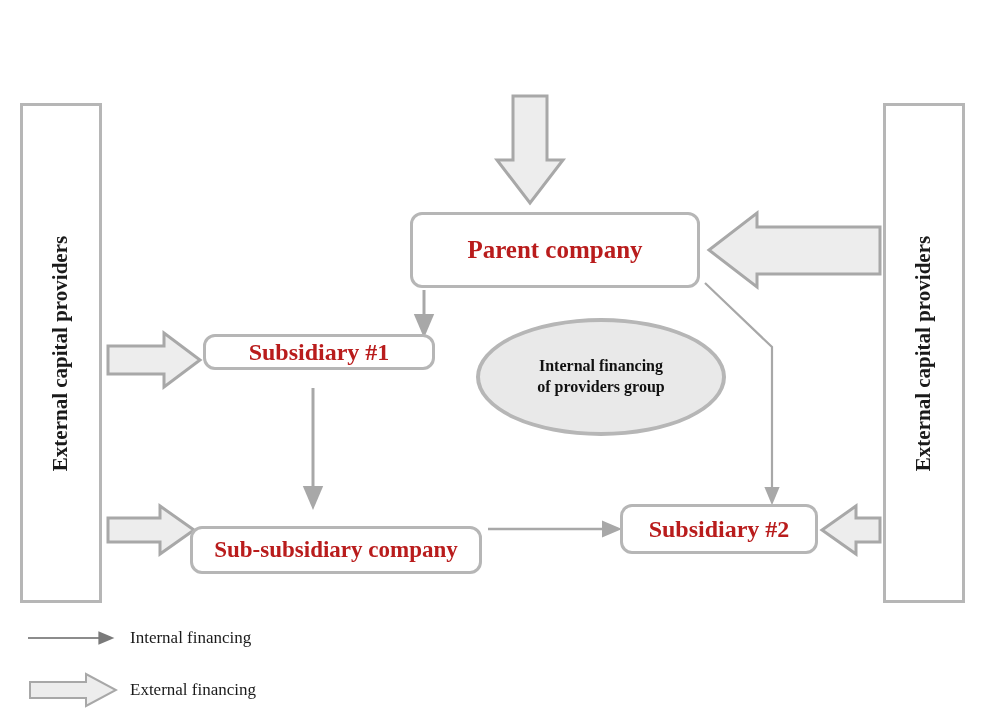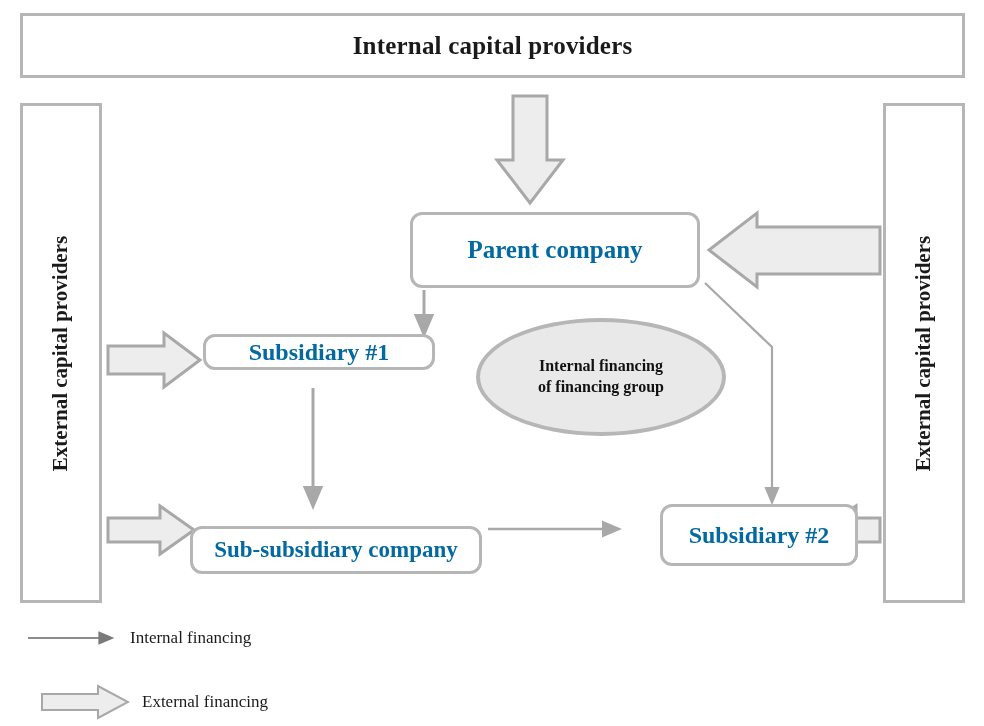--- a/index.html
+++ b/index.html
@@ -65,43 +65,42 @@
   .node {
     position: absolute;
     box-sizing: border-box;
     border: 3px solid #b6b6b6;
     border-radius: 12px;
     background: #ffffff;
     display: flex;
     align-items: center;
     justify-content: center;
     font-weight: bold;
-    color: #0369a1;
+    color: #b91c1c;
     white-space: nowrap;
   }
   #node-parent {
     left: 410px; top: 212px;
     width: 290px; height: 76px;
     font-size: 25px;
   }
   #node-sub1 {
     left: 203px; top: 334px;
     width: 232px; height: 36px;
     font-size: 24px;
   }
   #node-subsub {
     left: 190px; top: 526px;
     width: 292px; height: 48px;
     font-size: 23px;
   }
   #node-sub2 {
     left: 620px; top: 504px;
-    width: 198px; height: 62px;
+    width: 198px; height: 50px;
     font-size: 24px;
-    margin-left: 40px;
   }
 
   
   #ellipse-internal {
     position: absolute;
     left: 476px; top: 318px;
     width: 250px; height: 118px;
     box-sizing: border-box;
     border: 4px solid #b6b6b6;
     border-radius: 50%;
@@ -132,43 +131,40 @@
     top: 622px;
     width: 420px;
     height: 96px;
   }
   .legend-row {
     position: absolute;
     display: flex;
     align-items: center;
   }
   #legend-row-internal { left: 0px; top: 6px; }
-  #legend-row-external { left: 12px; top: 50px; margin-top: 12px; }
+  #legend-row-external { left: 0px; top: 50px; }
   .legend-text {
     font-family: "Liberation Serif", serif;
     font-size: 17px;
     color: #1a1a1a;
     margin-left: 12px;
     white-space: nowrap;
   }
   .legend-swatch {
     width: 90px;
     height: 36px;
     display: block;
   }
   #legend-row-internal .legend-swatch { height: 16px; }
 </style>
 </head>
 <body>
 
 <div id="canvas">
 
-  <div class="panel" id="top-banner">
-    <span class="panel-label">Internal capital providers</span>
-  </div>
 
   <div class="panel side-panel" id="left-panel">
     <span class="panel-label">External capital providers</span>
   </div>
 
   <div class="panel side-panel" id="right-panel">
     <span class="panel-label">External capital providers</span>
   </div>
 
   <svg id="connectors" viewBox="0 0 984 726" xmlns="http://www.w3.org/2000/svg">
@@ -221,21 +217,21 @@
   <div class="node" id="node-subsub">
     <span>Sub-subsidiary company</span>
   </div>
 
   <div class="node" id="node-sub2">
     <span>Subsidiary #2</span>
   </div>
 
   <div id="ellipse-internal">
     <span>Internal financing</span>
-    <span>of financing group</span>
+    <span>of providers group</span>
   </div>
 
   <div id="legend">
 
     <div class="legend-row" id="legend-row-internal">
       <svg class="legend-swatch" viewBox="0 0 90 16" xmlns="http://www.w3.org/2000/svg">
         <defs>
           <marker id="lhead" markerWidth="9" markerHeight="9" refX="3.8" refY="4" orient="auto" markerUnits="strokeWidth">
             <path d="M 0 0.6 L 8 4 L 0 7.4 z" fill="#7a7a7a"></path>
           </marker>

